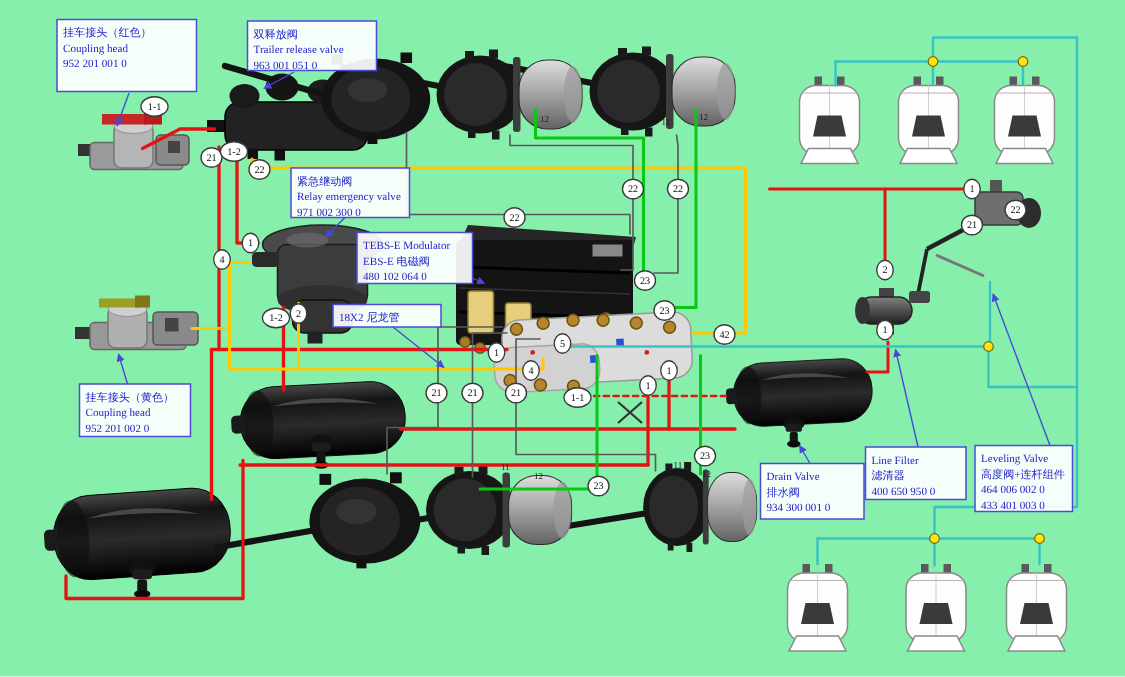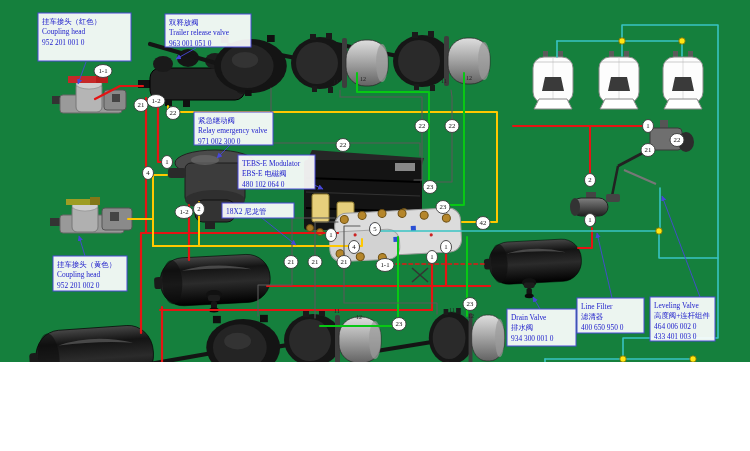--- a/index.html
+++ b/index.html
@@ -1,16 +1,16 @@
 <!DOCTYPE html>
 <html><head>
 <meta charset="utf-8">
 <style>
   html,body{margin:0;padding:0;background:#fff;}
-  #stage{position:relative;width:750px;height:362px;background:#15803d;overflow:hidden;}
+  #stage{position:relative;width:750px;height:451px;background:#86efac;overflow:hidden;}
   svg{display:block;}
   text{font-family:"Liberation Serif","DejaVu Serif",serif;}
   .boxline{fill:#2222cc;font-size:7.4px;}
   .marktxt{fill:#111;font-size:6.8px;text-anchor:middle;}
   .porttxt{fill:#222;font-size:6px;}
 </style>
 </head>
 <body>
 
 <div id="stage">

